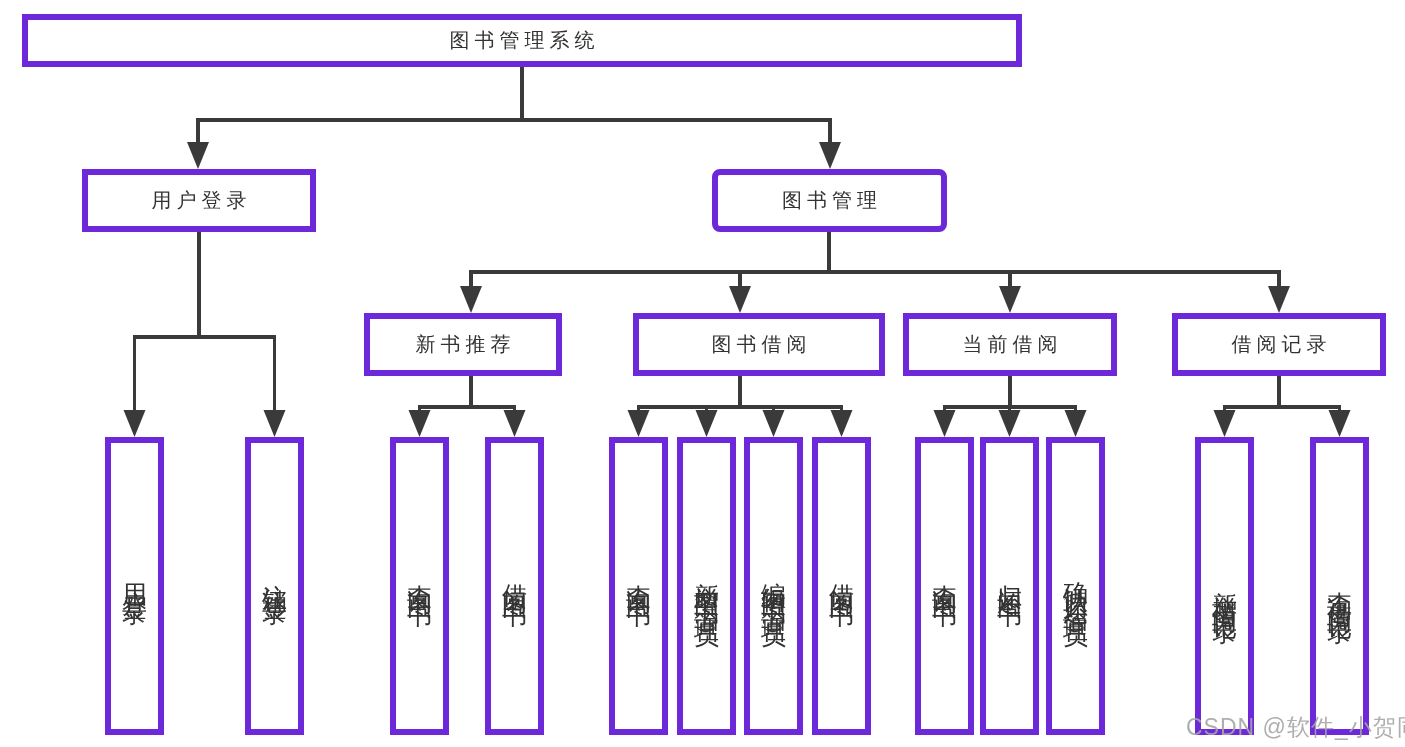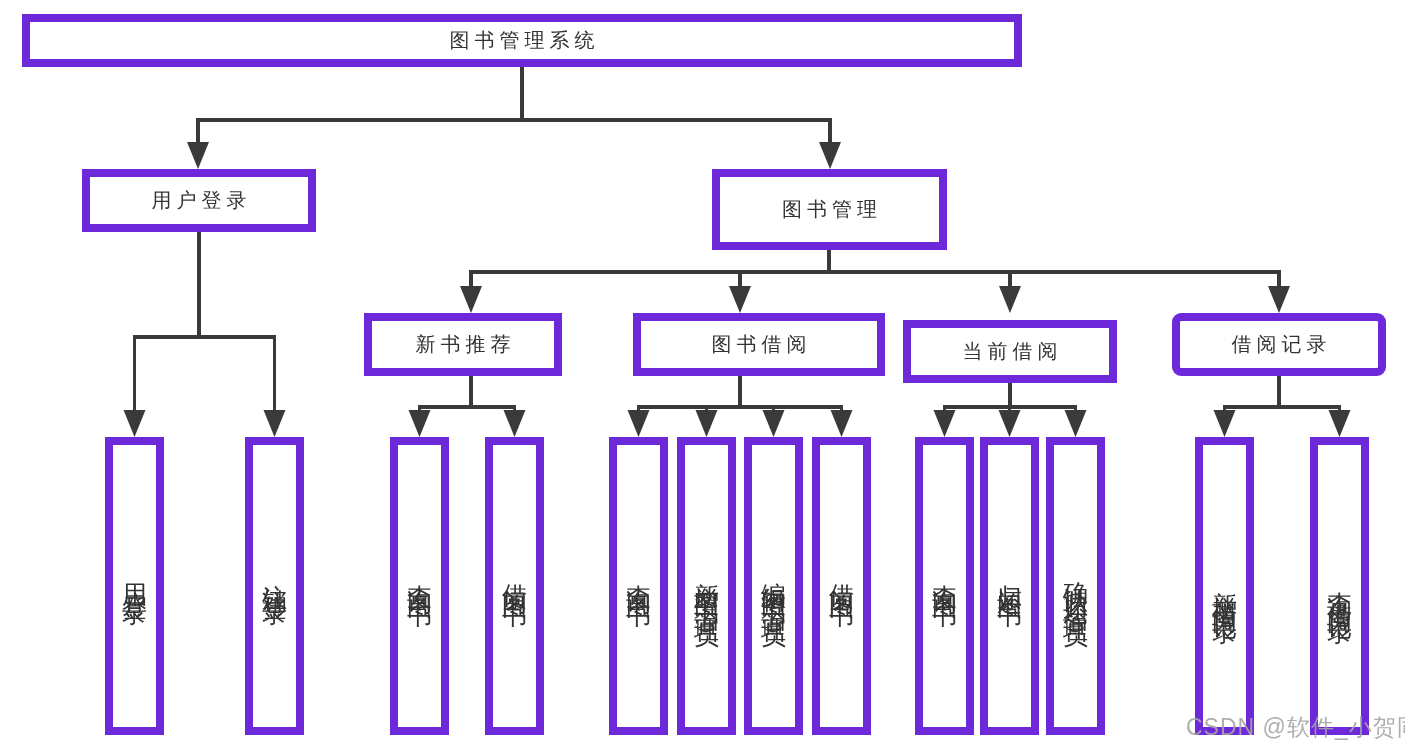--- a/index.html
+++ b/index.html
@@ -2,21 +2,21 @@
 <html><head>
 <meta charset="utf-8">
 <style>
   html,body{margin:0;padding:0;background:#ffffff;}
   .stage{
     position:relative;width:1405px;height:747px;background:#ffffff;
     font-family:"Liberation Sans","DejaVu Sans",sans-serif;overflow:hidden;
   }
   .connectors{position:absolute;left:0;top:0;z-index:1;}
   .node{
-    position:absolute;box-sizing:border-box;border:8px solid #6d28d9;background:#ffffff;
+    position:absolute;box-sizing:border-box;border:6px solid #6d28d9;background:#ffffff;
     display:flex;align-items:center;justify-content:center;z-index:2;
   }
   .hlabel{
     font-size:20px;color:#333333;letter-spacing:5px;margin-right:-5px;
     white-space:nowrap;
   }
   .vlabel{
     writing-mode:vertical-lr;text-orientation:mixed;
     font-size:25px;line-height:1;letter-spacing:6px;margin-bottom:-6px;
     color:#333333;white-space:nowrap;
@@ -73,34 +73,34 @@
     </g>
   </svg>
 
   <div class="node" style="left:22px;top:14px;width:1000px;height:53px;">
     <span class="hlabel">图书管理系统</span>
   </div>
 
   <div class="node" style="left:82px;top:169px;width:234px;height:63px;">
     <span class="hlabel">用户登录</span>
   </div>
-  <div class="node" style="left:712px;top:169px;width:235px;height:81px;">
+  <div class="node" style="left:712px;top:169px;width:235px;height:63px;border-radius:8px;">
     <span class="hlabel">图书管理</span>
   </div>
 
   <div class="node" style="left:364px;top:313px;width:198px;height:63px;">
     <span class="hlabel">新书推荐</span>
   </div>
   <div class="node" style="left:633px;top:313px;width:252px;height:63px;">
     <span class="hlabel">图书借阅</span>
   </div>
-  <div class="node" style="left:903px;top:320px;width:214px;height:63px;">
+  <div class="node" style="left:903px;top:313px;width:214px;height:63px;">
     <span class="hlabel">当前借阅</span>
   </div>
-  <div class="node" style="left:1172px;top:313px;width:214px;height:63px;border-radius:9px;">
+  <div class="node" style="left:1172px;top:313px;width:214px;height:63px;">
     <span class="hlabel">借阅记录</span>
   </div>
 
   <div class="node leaf short" style="left:105px;top:437px;width:59px;height:298px;">
     <span class="vlabel">用户登录</span>
   </div>
   <div class="node leaf short" style="left:245px;top:437px;width:59px;height:298px;">
     <span class="vlabel">注销登录</span>
   </div>
 

